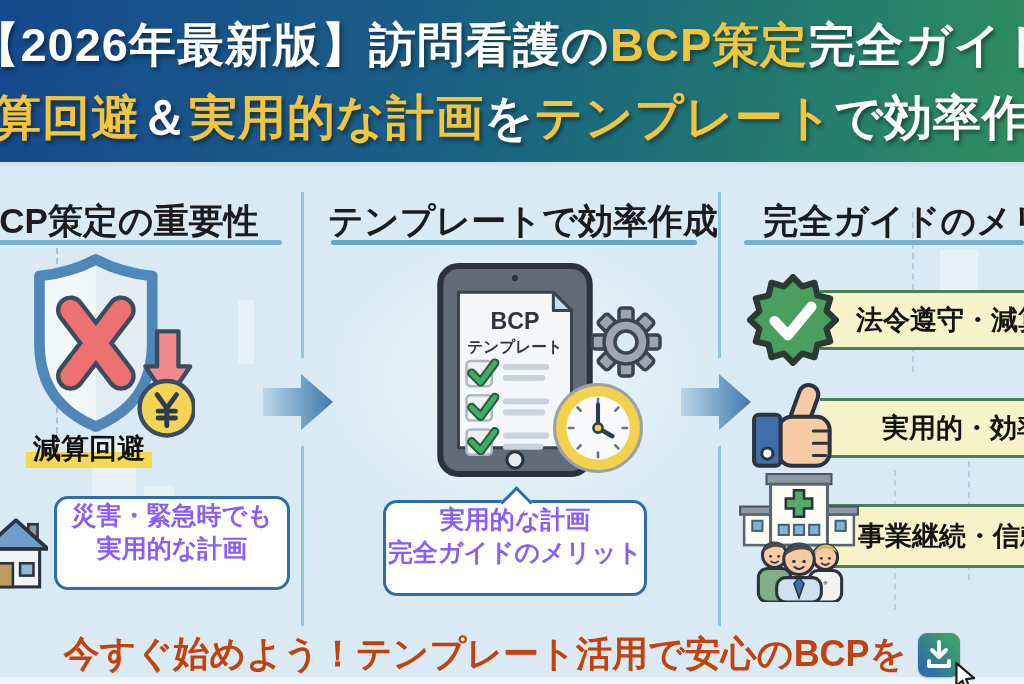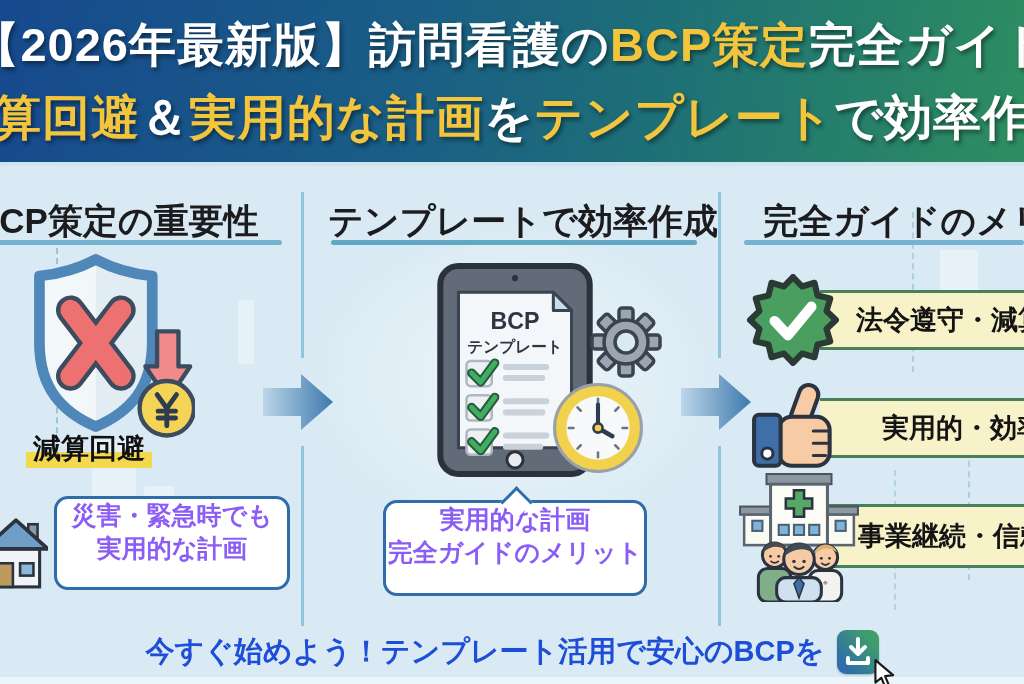--- a/index.html
+++ b/index.html
@@ -34,21 +34,21 @@
   .banner{position:absolute;right:0;background:#f8f2c8;border-top:3px solid #47805a;border-bottom:3px solid #47805a;
           display:flex;align-items:center;font-size:27px;font-weight:900;color:#141414;white-space:nowrap;overflow:hidden;}
   .banner.b1{left:820px;top:290px;height:54px;padding-left:36px;}
   .banner.b2{left:820px;top:398px;height:54px;padding-left:62px;}
   .banner.b3{left:828px;top:504px;height:58px;padding-left:30px;}
 
   .icon-abs{position:absolute;}
 
   
   .footer-row{position:absolute;left:0;right:0;top:630px;display:flex;justify-content:center;align-items:center;
-              gap:12px;font-size:29px;font-weight:900;color:#1d4ed8;}
+              gap:12px;font-size:36px;font-weight:900;color:#c2410c;}
   .dl-btn{position:relative;width:42px;height:44px;border-radius:9px;
           background:linear-gradient(50deg,#2f6fa8 20%,#3f9d6c 80%);box-shadow:0 1px 2px rgba(0,0,0,.25);}
   .dl-btn > svg.glyph{position:absolute;left:0;top:0;}
   .cursor{position:absolute;right:-16px;bottom:-15px;width:22px;height:30px;}
 
   
   .dash{position:absolute;border-left:2px dashed rgba(100,155,190,.5);}
   .blk{position:absolute;background:rgba(255,255,255,.38);border-radius:2px;}
   .glow{position:absolute;left:300px;top:215px;width:430px;height:330px;
         background:radial-gradient(closest-side,rgba(255,255,255,.55),rgba(255,255,255,0));}

